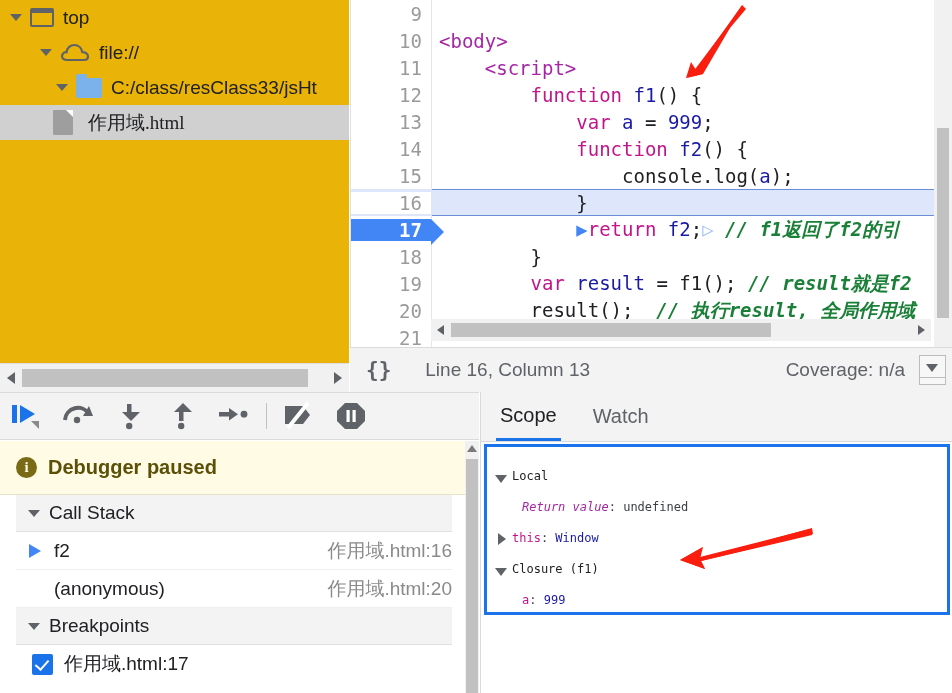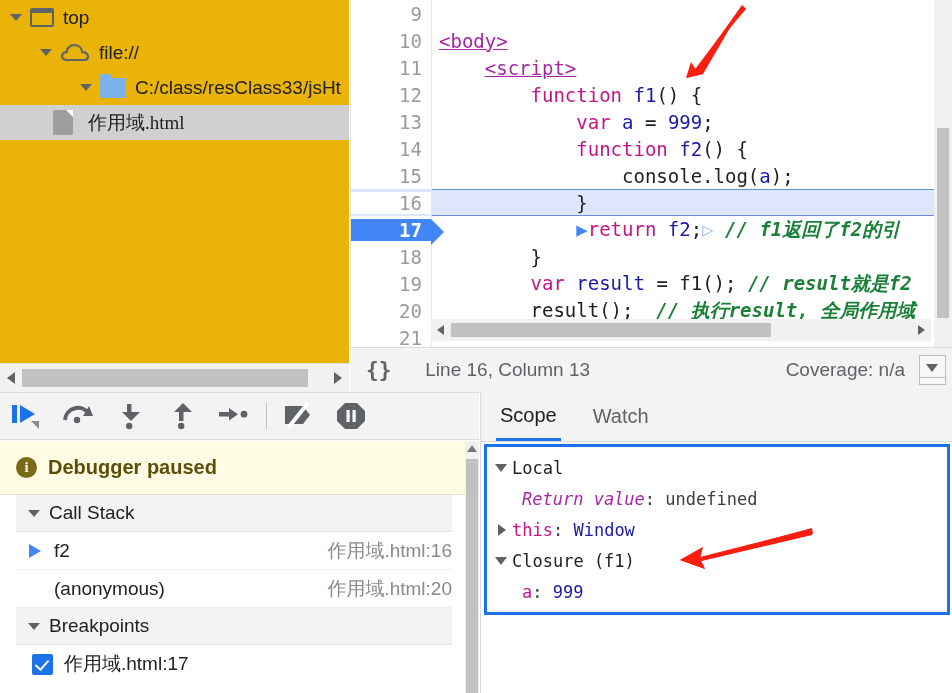--- a/index.html
+++ b/index.html
@@ -97,21 +97,21 @@
   .code-line.current .gutter {
     background: #4285f4; color: #ffffff; font-weight: bold;
   }
   .code-line.current .gutter::after {
     content: ""; position: absolute; right: -13px; top: 0;
     border-top: 13.5px solid transparent; border-bottom: 13.5px solid transparent;
     border-left: 13px solid #4285f4;
   }
 
   
-  .t-tag  { color: #a626a4; text-decoration: underline; }
+  .t-tag  { color: #a626a4; }
   .t-kw   { color: #c2158a; }
   .t-fn   { color: #1a1aa6; }
   .t-num  { color: #1a1aa6; }
   .t-var  { color: #1a1aa6; }
   .t-plain{ color: #202124; }
   .t-cmt  { color: #1a7f37; font-style: italic; font-weight: bold; }
   .chev-f { color: #4285f4; }
   .chev-o { color: #9ec2f5; }
 
   
@@ -238,22 +238,22 @@
     font-size: 20px; color: #5f6368; margin-right: 28px; height: 49px;
     display: flex; align-items: center; padding: 0 4px;
   }
   .rp-tab.active { color: #202124; border-bottom: 3px solid #1a73e8; }
   #scope-body {
     position: absolute; left: 3px; top: 52px; right: 2px; bottom: 78px;
     border: 3px solid #1a73e8; background: #ffffff;
     padding: 5px 0 0 2px; overflow: hidden;
   }
   .scope-row {
-    height: 31px; display: flex; align-items: center;
-    font-family: "DejaVu Sans Mono", monospace; font-size: 17px; color: #202124;
+    height: 31px; display: flex; align-items: flex-end;
+    font-family: "DejaVu Sans Mono", monospace; font-size: 12px; color: #202124;
     white-space: nowrap;
   }
   .sc-tw-open { width: 0; height: 0; margin: 0 5px 0 6px; flex:0 0 auto;
     border-left: 6px solid transparent; border-right: 6px solid transparent; border-top: 8px solid #5f6368; }
   .sc-tw-closed { width: 0; height: 0; margin: 0 6px 0 9px; flex:0 0 auto;
     border-top: 6px solid transparent; border-bottom: 6px solid transparent; border-left: 8px solid #5f6368; }
   .sc-indent { width: 33px; flex: 0 0 auto; }
   .sc-ret { color: #a626a4; font-style: italic; }
   .sc-prop { color: #c2158a; }
   .sc-val-plain { color: #3c4043; }
@@ -280,21 +280,21 @@
     </div>
     <div class="tree-row" style="margin-left:40px;">
       <span class="tw"></span>
       <span class="ti">
         <svg width="30" height="21" viewBox="0 0 30 21">
           <path d="M7 18 C2.5 18 1 14.8 2.6 12.2 C3.6 10.6 5.6 10.1 6.6 10.3 C6.9 5.6 10.6 3 14.3 3 C18.4 3 21.6 6 22.2 10.2 C25.6 10 28 12.1 28 14.6 C28 16.7 26.3 18 24 18 Z" fill="none" stroke="#5f6368" stroke-width="2.2" stroke-linejoin="round"></path>
         </svg>
       </span>
       <span class="tlabel">file://</span>
     </div>
-    <div class="tree-row" style="padding-left:80px;">
+    <div class="tree-row" style="padding-left:56px;">
       <span class="tw"></span>
       <span class="ti">
           <span class="ic-folder"></span>
         </span>
       <span class="tlabel">C:/class/resClass33/jsHt</span>
     </div>
     <div class="tree-row selected" style="padding-left:53px;font-family:Liberation Serif, serif;">
       <span class="ti">
           <span class="ic-file"></span>
         </span>

